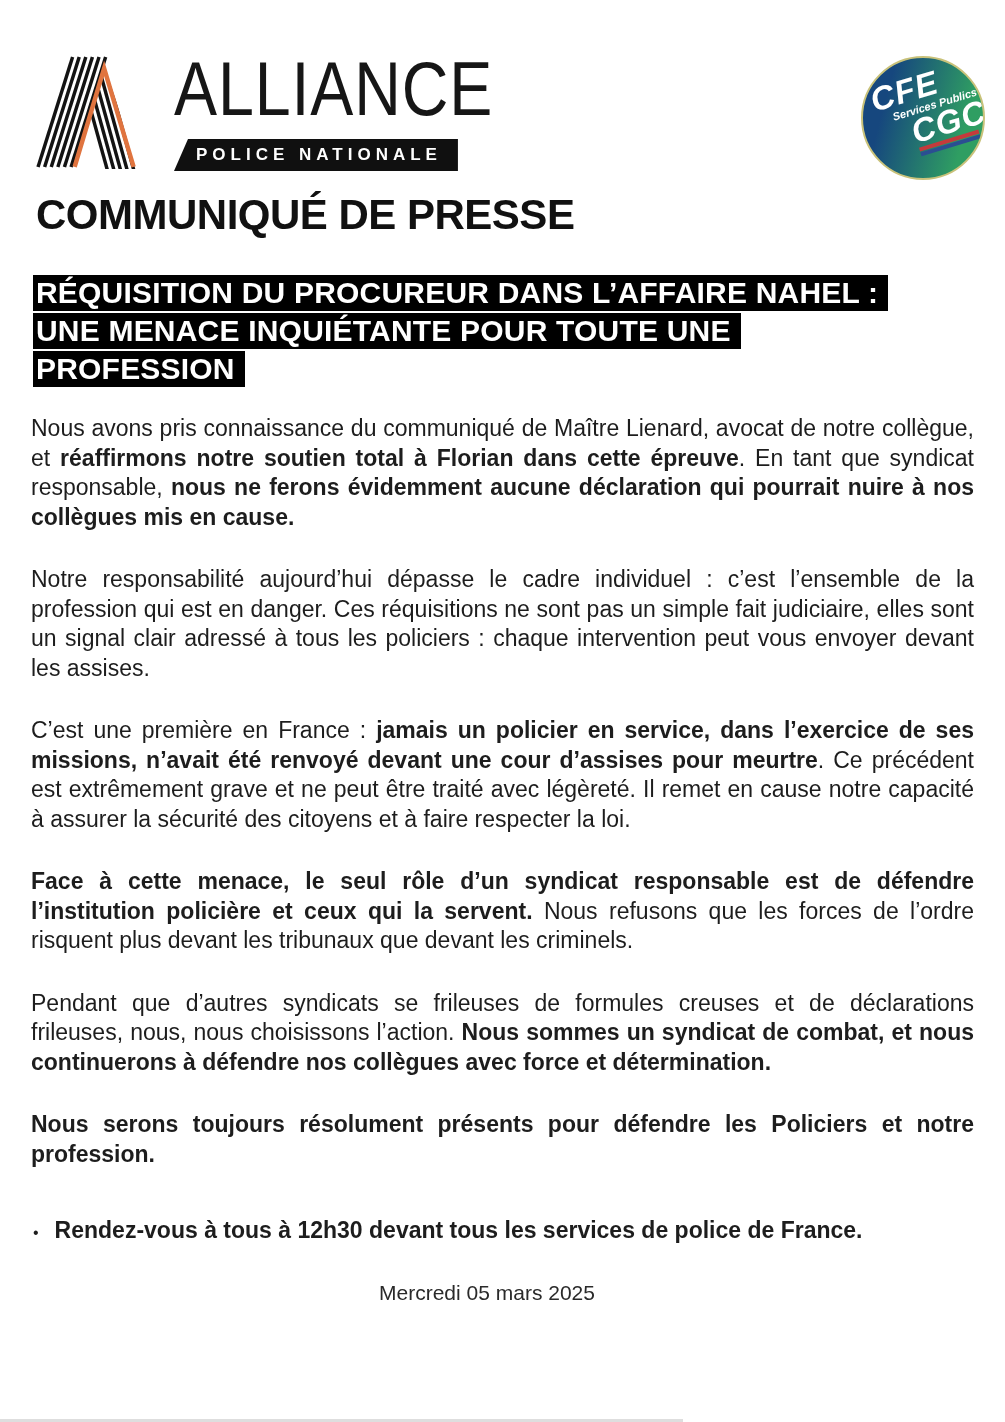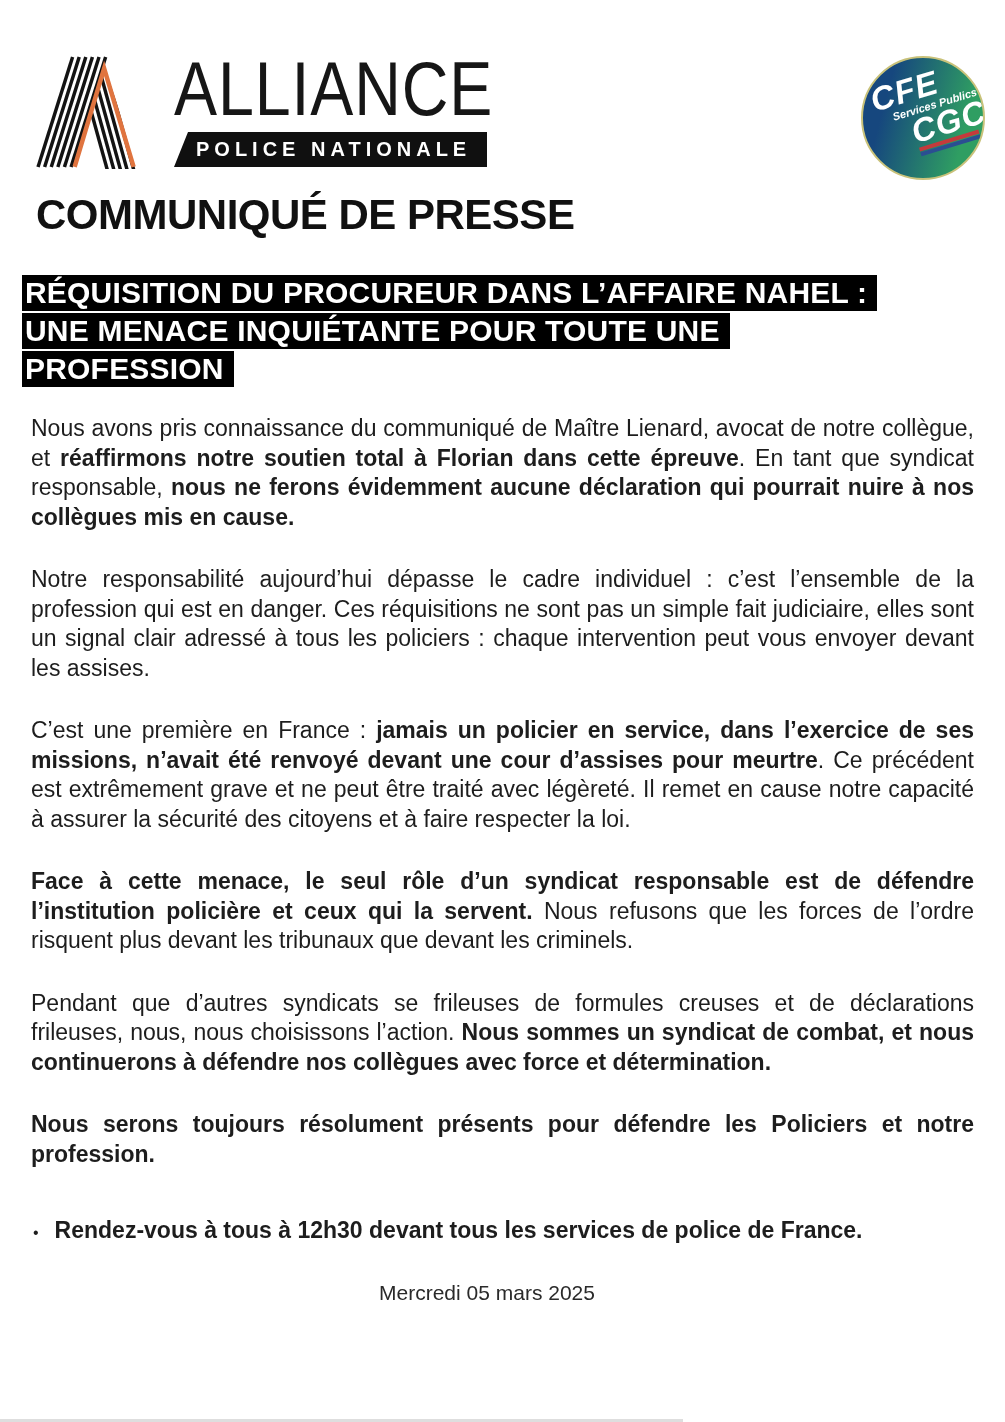--- a/index.html
+++ b/index.html
@@ -24,25 +24,25 @@
     color: #161616;
     transform: scaleX(0.85);
     transform-origin: left top;
     white-space: nowrap;
   }
   .brand-band {
     display: inline-block;
     background: #101010;
     color: #ffffff;
     font-weight: bold;
-    font-size: 20px;
+    font-size: 17px;
     letter-spacing: 5px;
     padding: 6px 16px 6px 22px;
     clip-path: polygon(14px 0, 100% 0, 100% 100%, 0 100%);
-    margin-top: 9px;
+    margin-top: 16px;
     white-space: nowrap;
     text-align: center;
   }
   .badge {
     position: absolute;
     top: 56px;
     right: 20px;
     width: 124px;
     height: 124px;
     border-radius: 50%;
@@ -66,21 +66,21 @@
   .badge-stripes .rs { display: block; height: 4px; background: #C43A3C; }
   .badge-stripes .bs { display: block; height: 4px; background: #2B4E92; margin-top: 1px; }
   .doc-type {
     font-size: 42px;
     font-weight: bold;
     letter-spacing: -0.5px;
     color: #111111;
     margin-top: 18px;
     white-space: nowrap;
   }
-  .headline { margin: 36px 30px 0 22px; }
+  .headline { margin: 36px 30px 0 33px; }
   .hl-bar {
     display: table;
     background: #000000;
     color: #ffffff;
     font-weight: bold;
     font-size: 30px;
     line-height: 33px;
     padding: 1px 10px 2px 3px;
     margin-bottom: 2px;
     letter-spacing: 0.2px;

